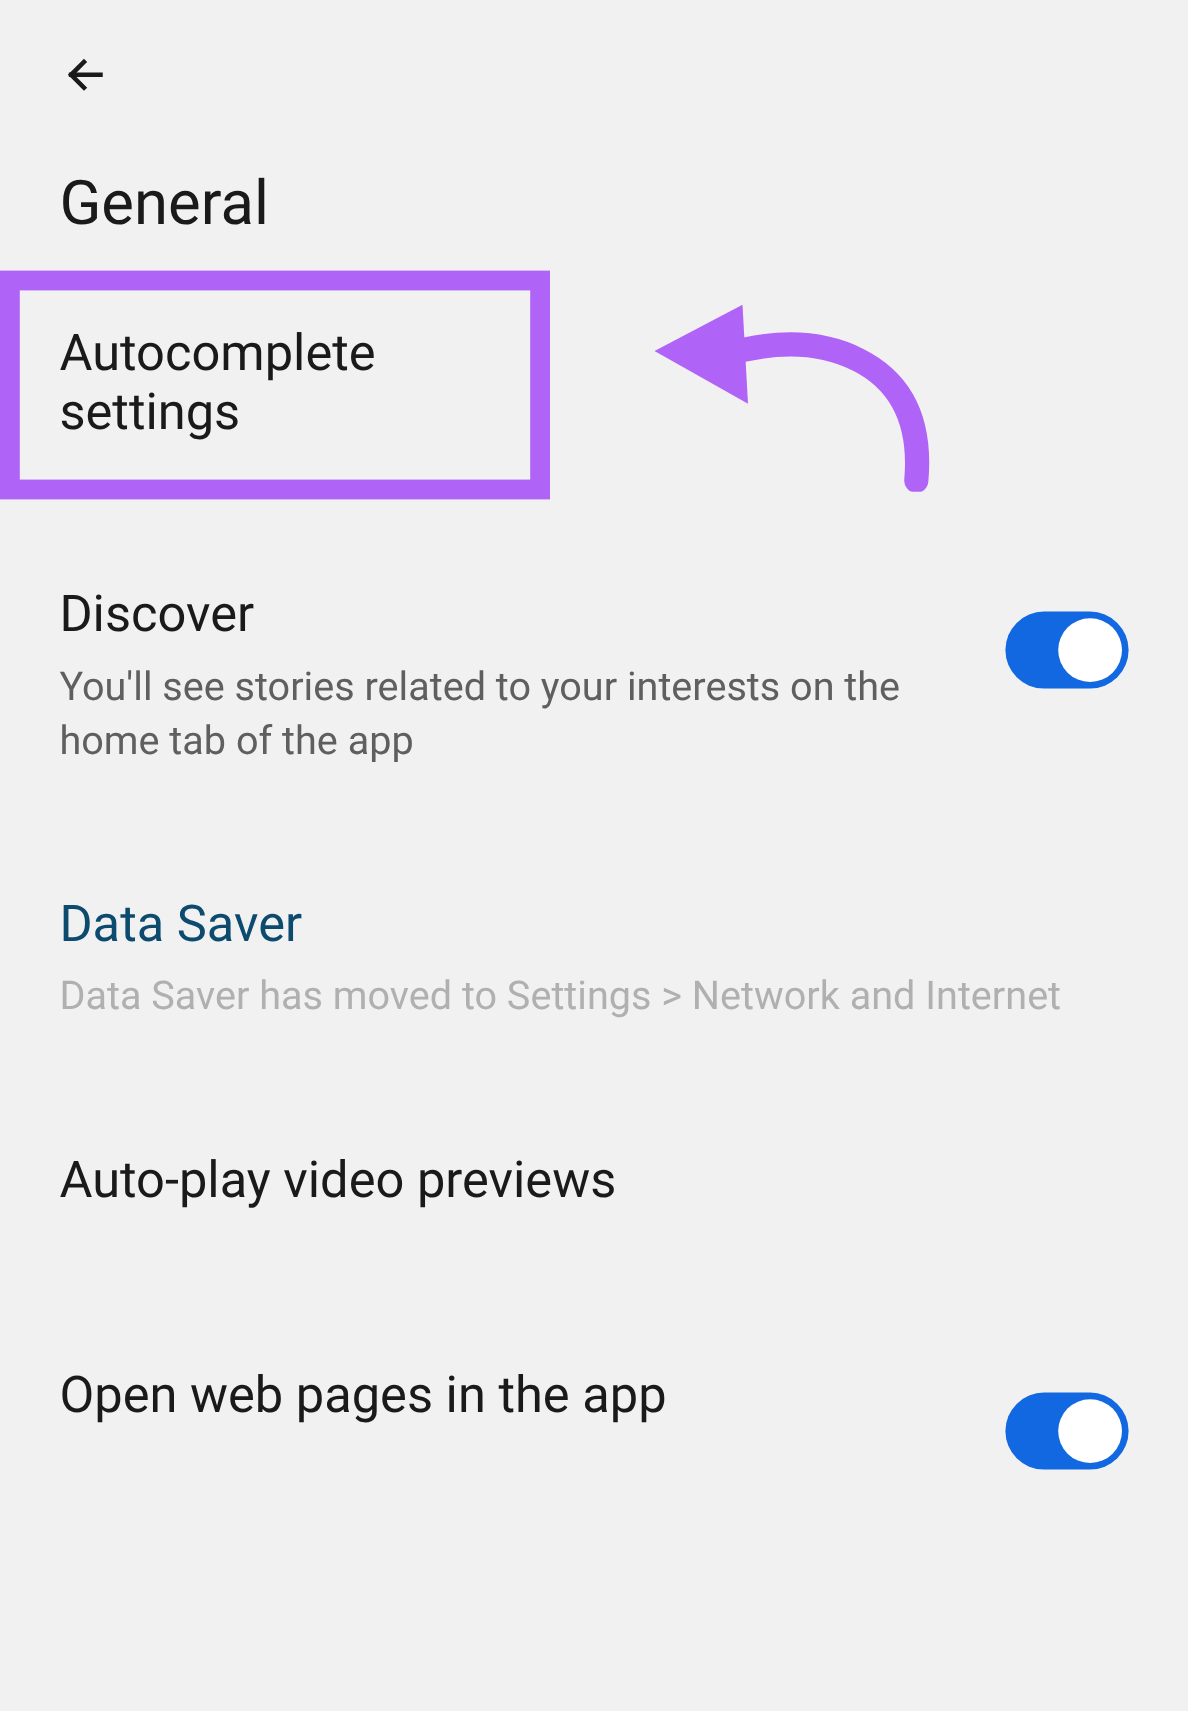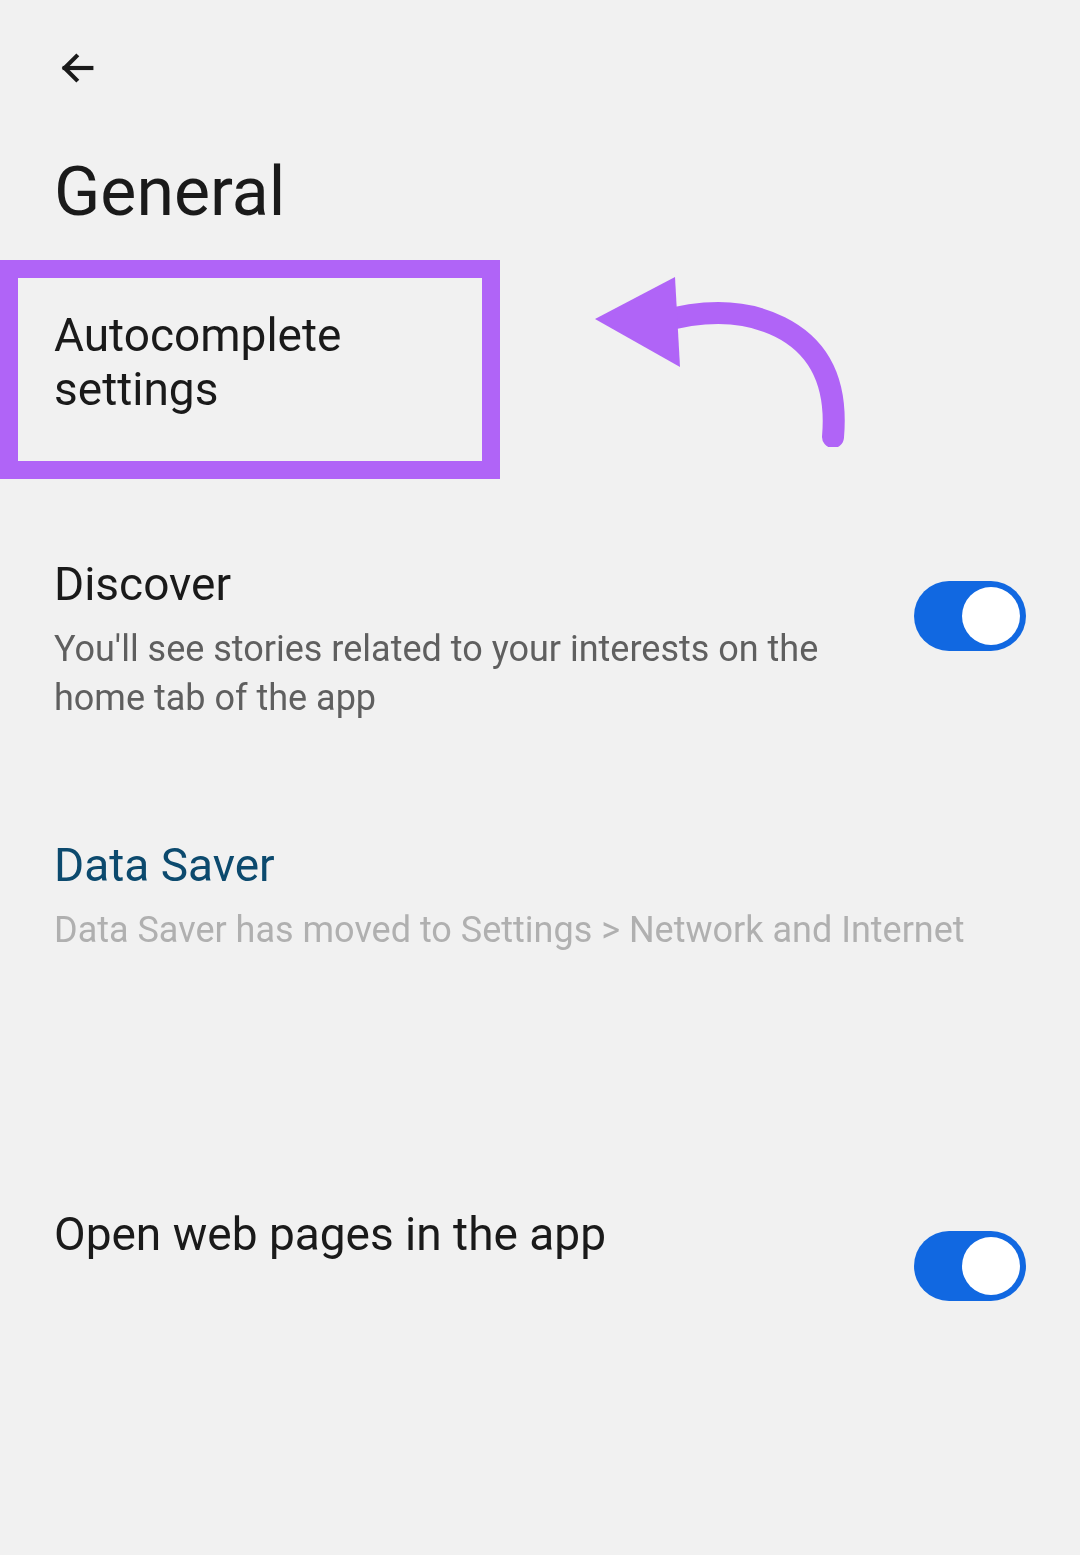--- a/index.html
+++ b/index.html
@@ -23,33 +23,33 @@
     .back-button {
       display: inline-flex;
       align-items: center;
       justify-content: center;
       width: 48px;
       height: 48px;
       cursor: pointer;
     }
     
     .page-title {
-      font-size: 68px;
+      font-size: 56px;
       font-weight: 400;
       color: #1a1a1a;
       padding: 60px 0 0 54px;
     }
     
     .highlight-box {
       position: relative;
       margin-top: 28px;
       margin-left: 0;
       width: 500px;
       border: 18px solid #b064f7;
-      padding: 30px 0 45px 36px;
+      padding: 30px 0 34px 36px;
       display: flex;
       align-items: center;
     }
     
     .highlight-label {
       font-size: 46px;
       font-weight: 400;
       color: #1a1a1a;
     }
     
@@ -165,20 +165,21 @@
   <div class="setting-content">
     <div class="setting-title disabled">Data Saver</div>
     <div class="setting-description disabled">Data Saver has moved to Settings &gt; Network and Internet</div>
   </div>
 </div>
 
 <div class="spacer-medium"></div>
 
 <div class="setting-item">
   <div class="setting-content">
+    <div class="setting-title">Auto-play video previews</div>
   </div>
 </div>
 
 <div class="spacer-large"></div>
 
 <div class="setting-item">
   <div class="setting-content">
     <div class="setting-title">Open web pages in the app</div>
   </div>
   <div class="toggle">

